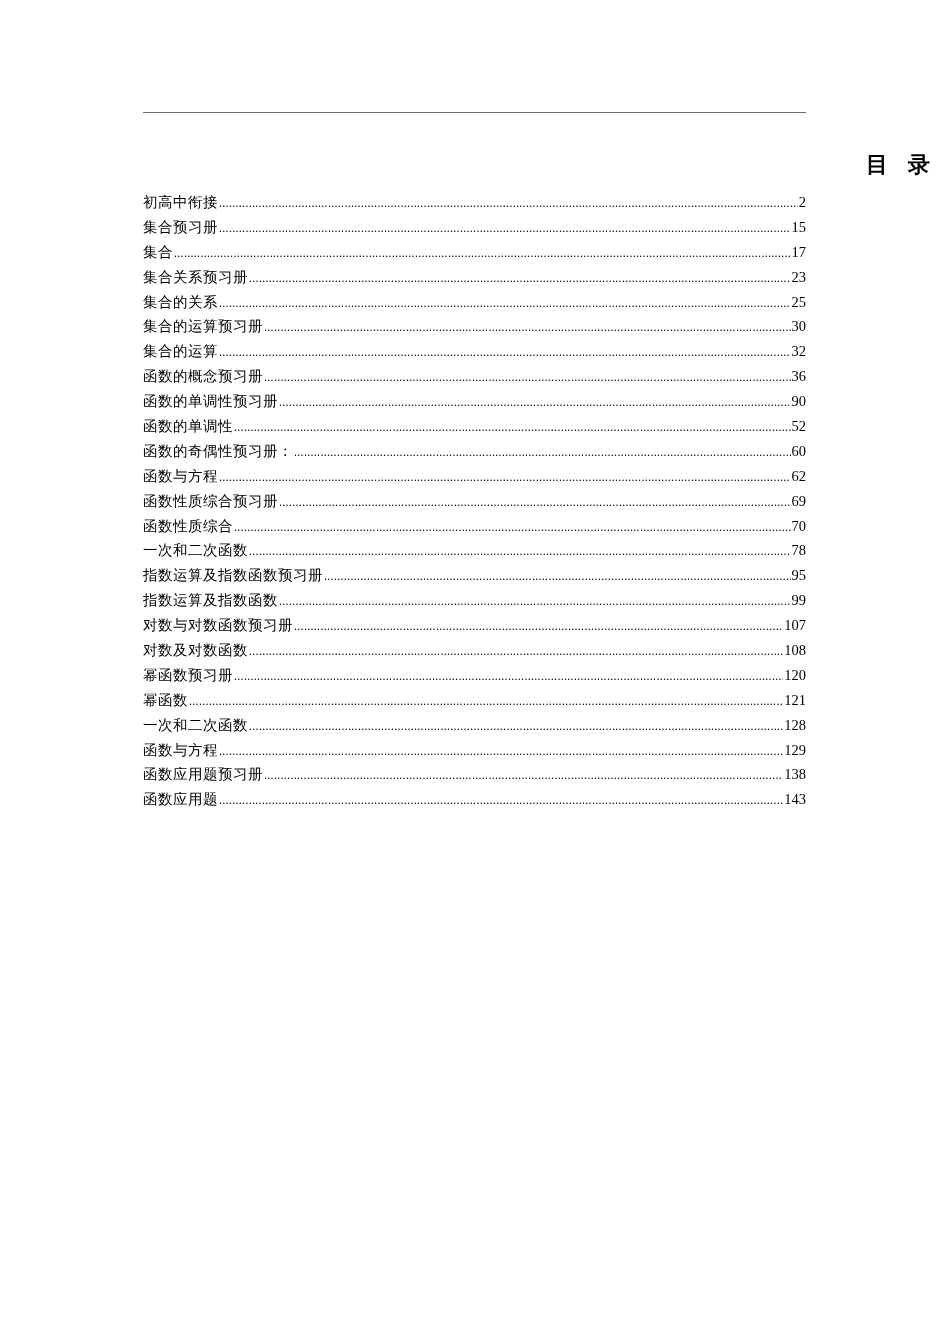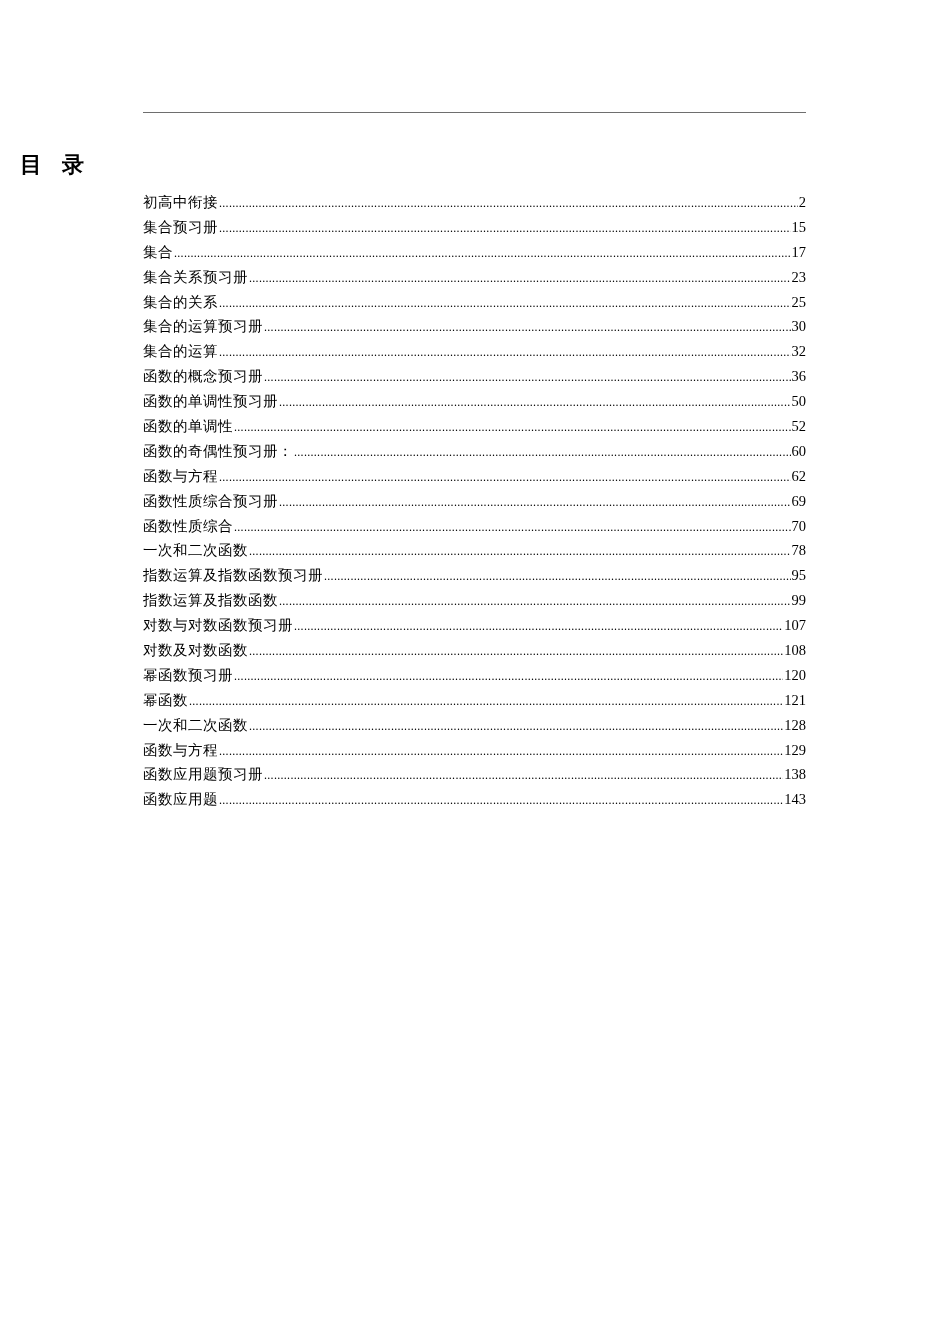--- a/index.html
+++ b/index.html
@@ -21,21 +21,21 @@
       top: 112px;
       width: 663px;
       height: 0;
       border-top: 1.5px solid #6e6e6e;
     }
     .toc-title {
       position: absolute;
       left: 0;
       width: 950px;
       top: 151px;
-      text-align: left;
+      text-align: right;
       font-size: 22px;
       font-weight: bold;
       letter-spacing: 20px;
       text-indent: 20px;
       line-height: 28px;
     }
     .toc-list {
       position: absolute;
       left: 143px;
       top: 190px;
@@ -117,21 +117,21 @@
       <span class="page">32</span>
     </li>
   <li class="toc-entry">
       <span class="label">函数的概念预习册</span>
       <span class="leader"></span>
       <span class="page">36</span>
     </li>
   <li class="toc-entry">
       <span class="label">函数的单调性预习册</span>
       <span class="leader"></span>
-      <span class="page">50</span>
+      <span class="page">90</span>
     </li>
   <li class="toc-entry">
       <span class="label">函数的单调性</span>
       <span class="leader"></span>
       <span class="page">52</span>
     </li>
   <li class="toc-entry">
       <span class="label">函数的奇偶性预习册：</span>
       <span class="leader"></span>
       <span class="page">60</span>

